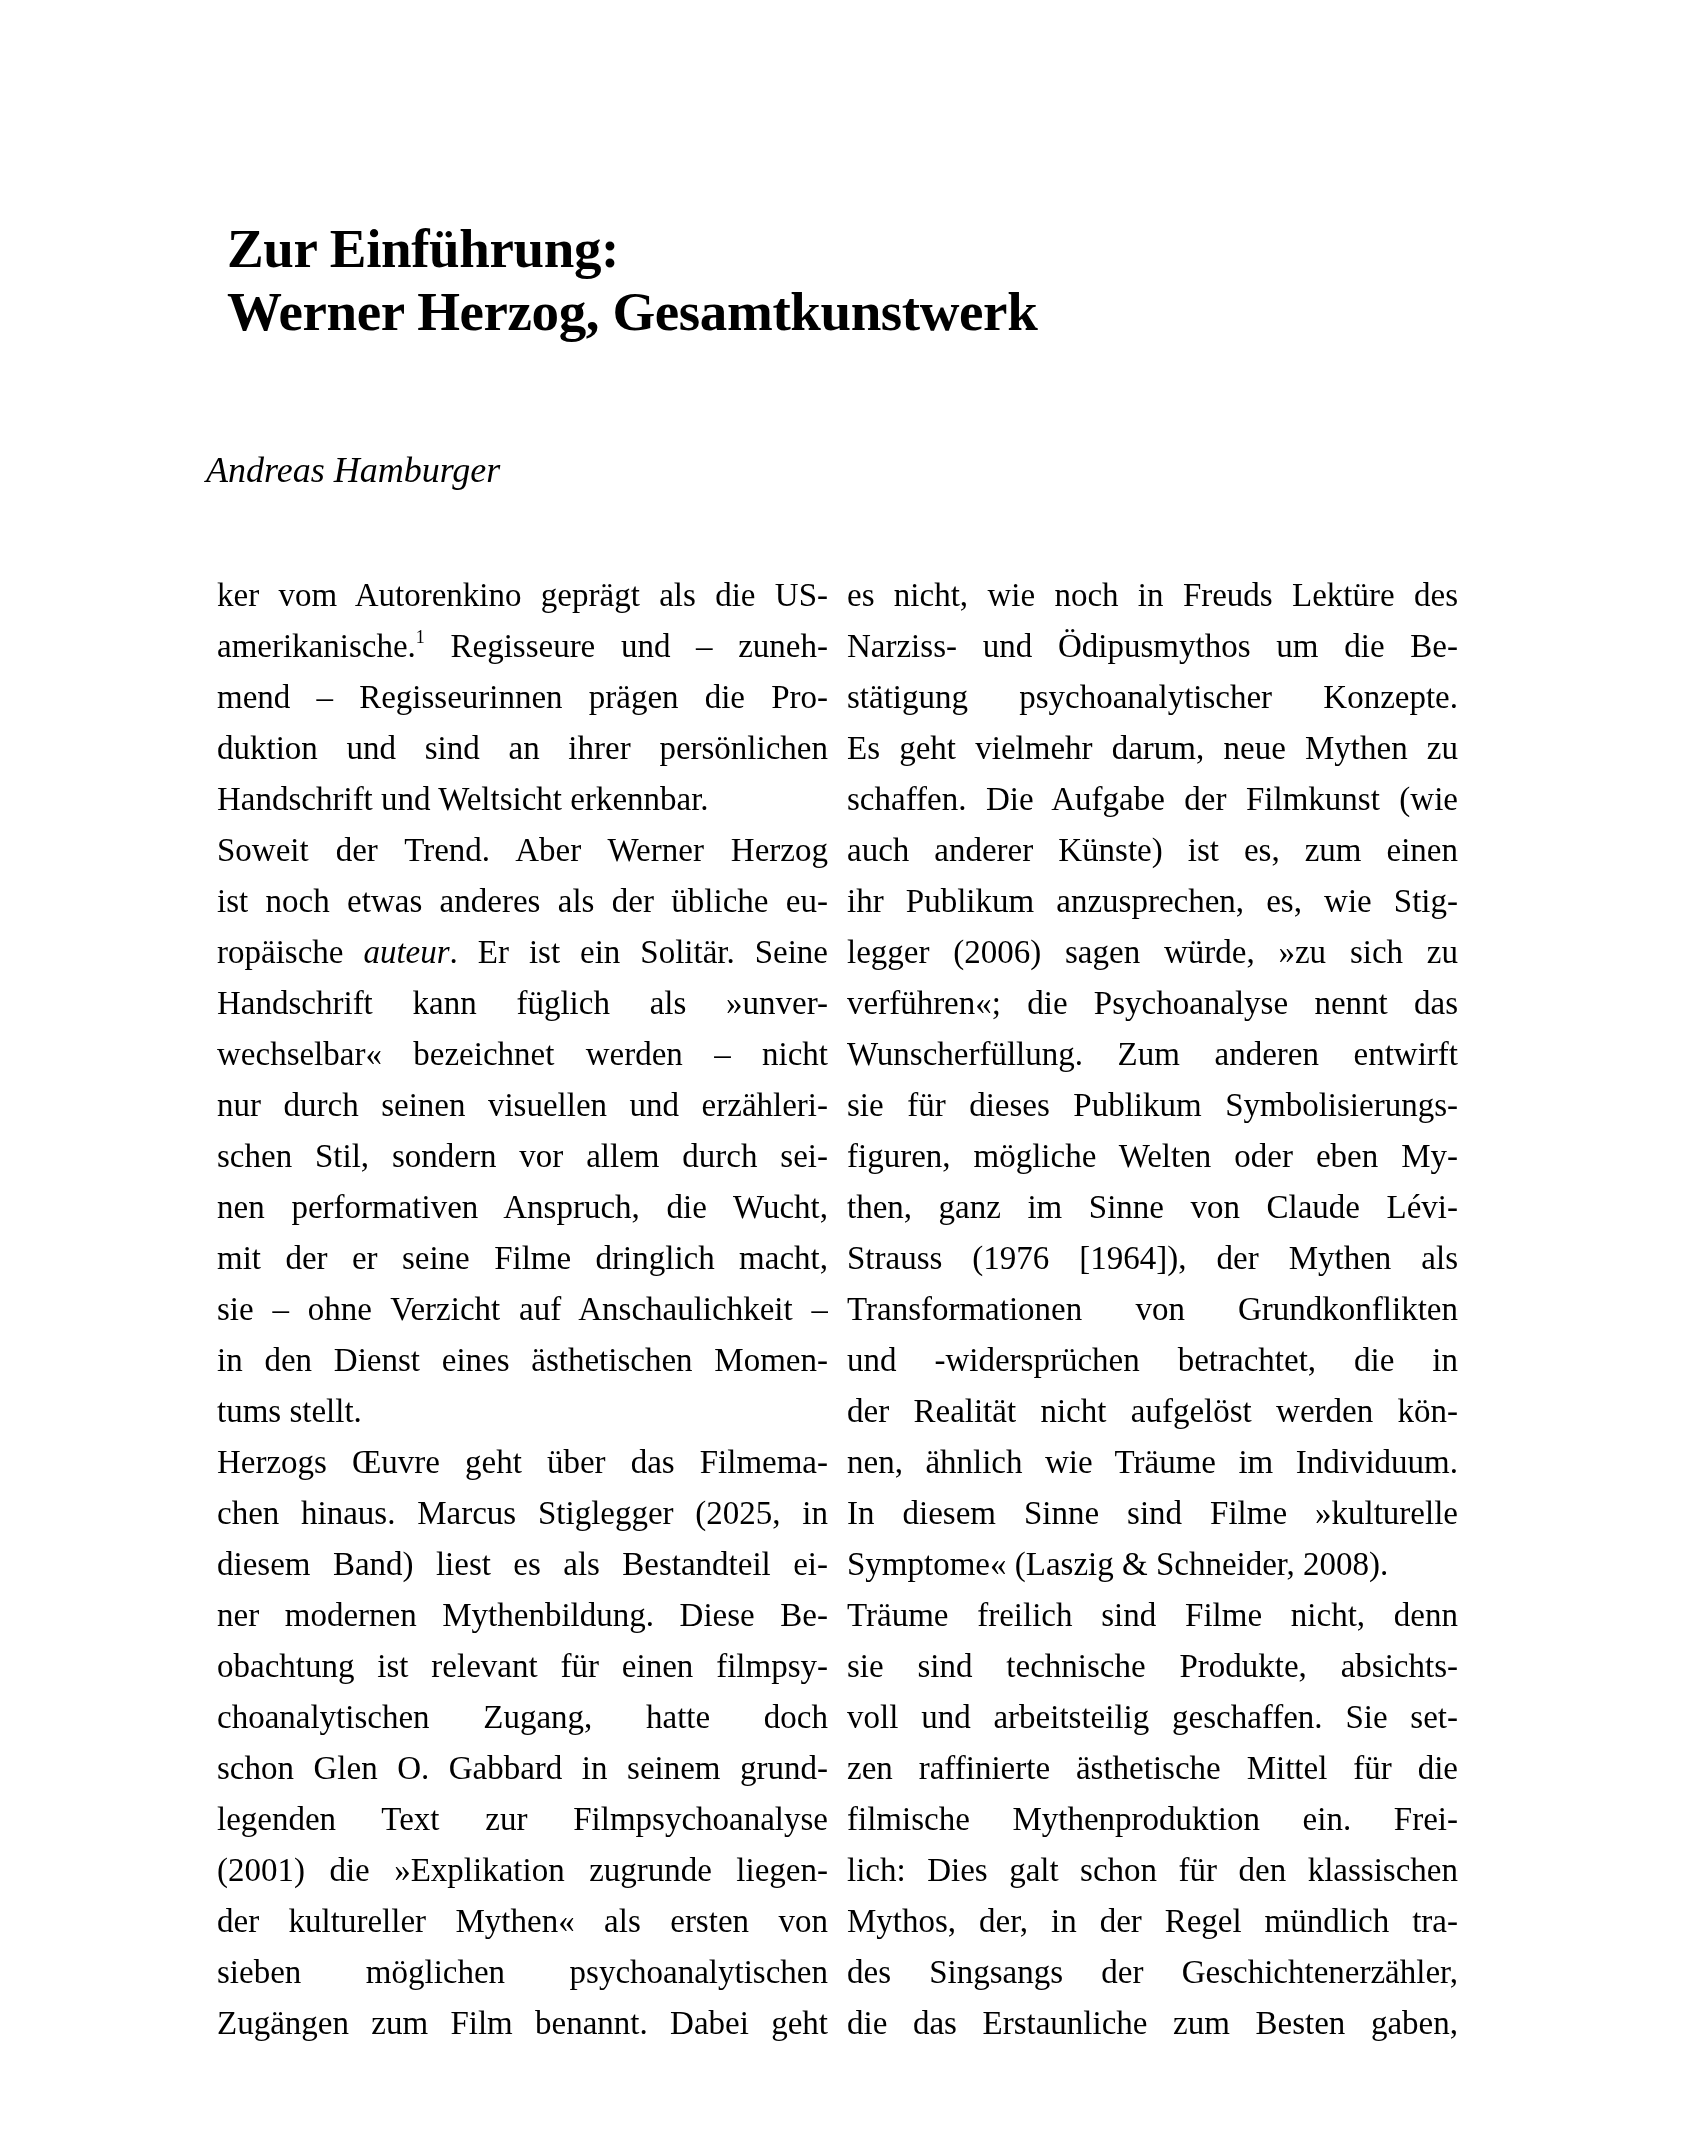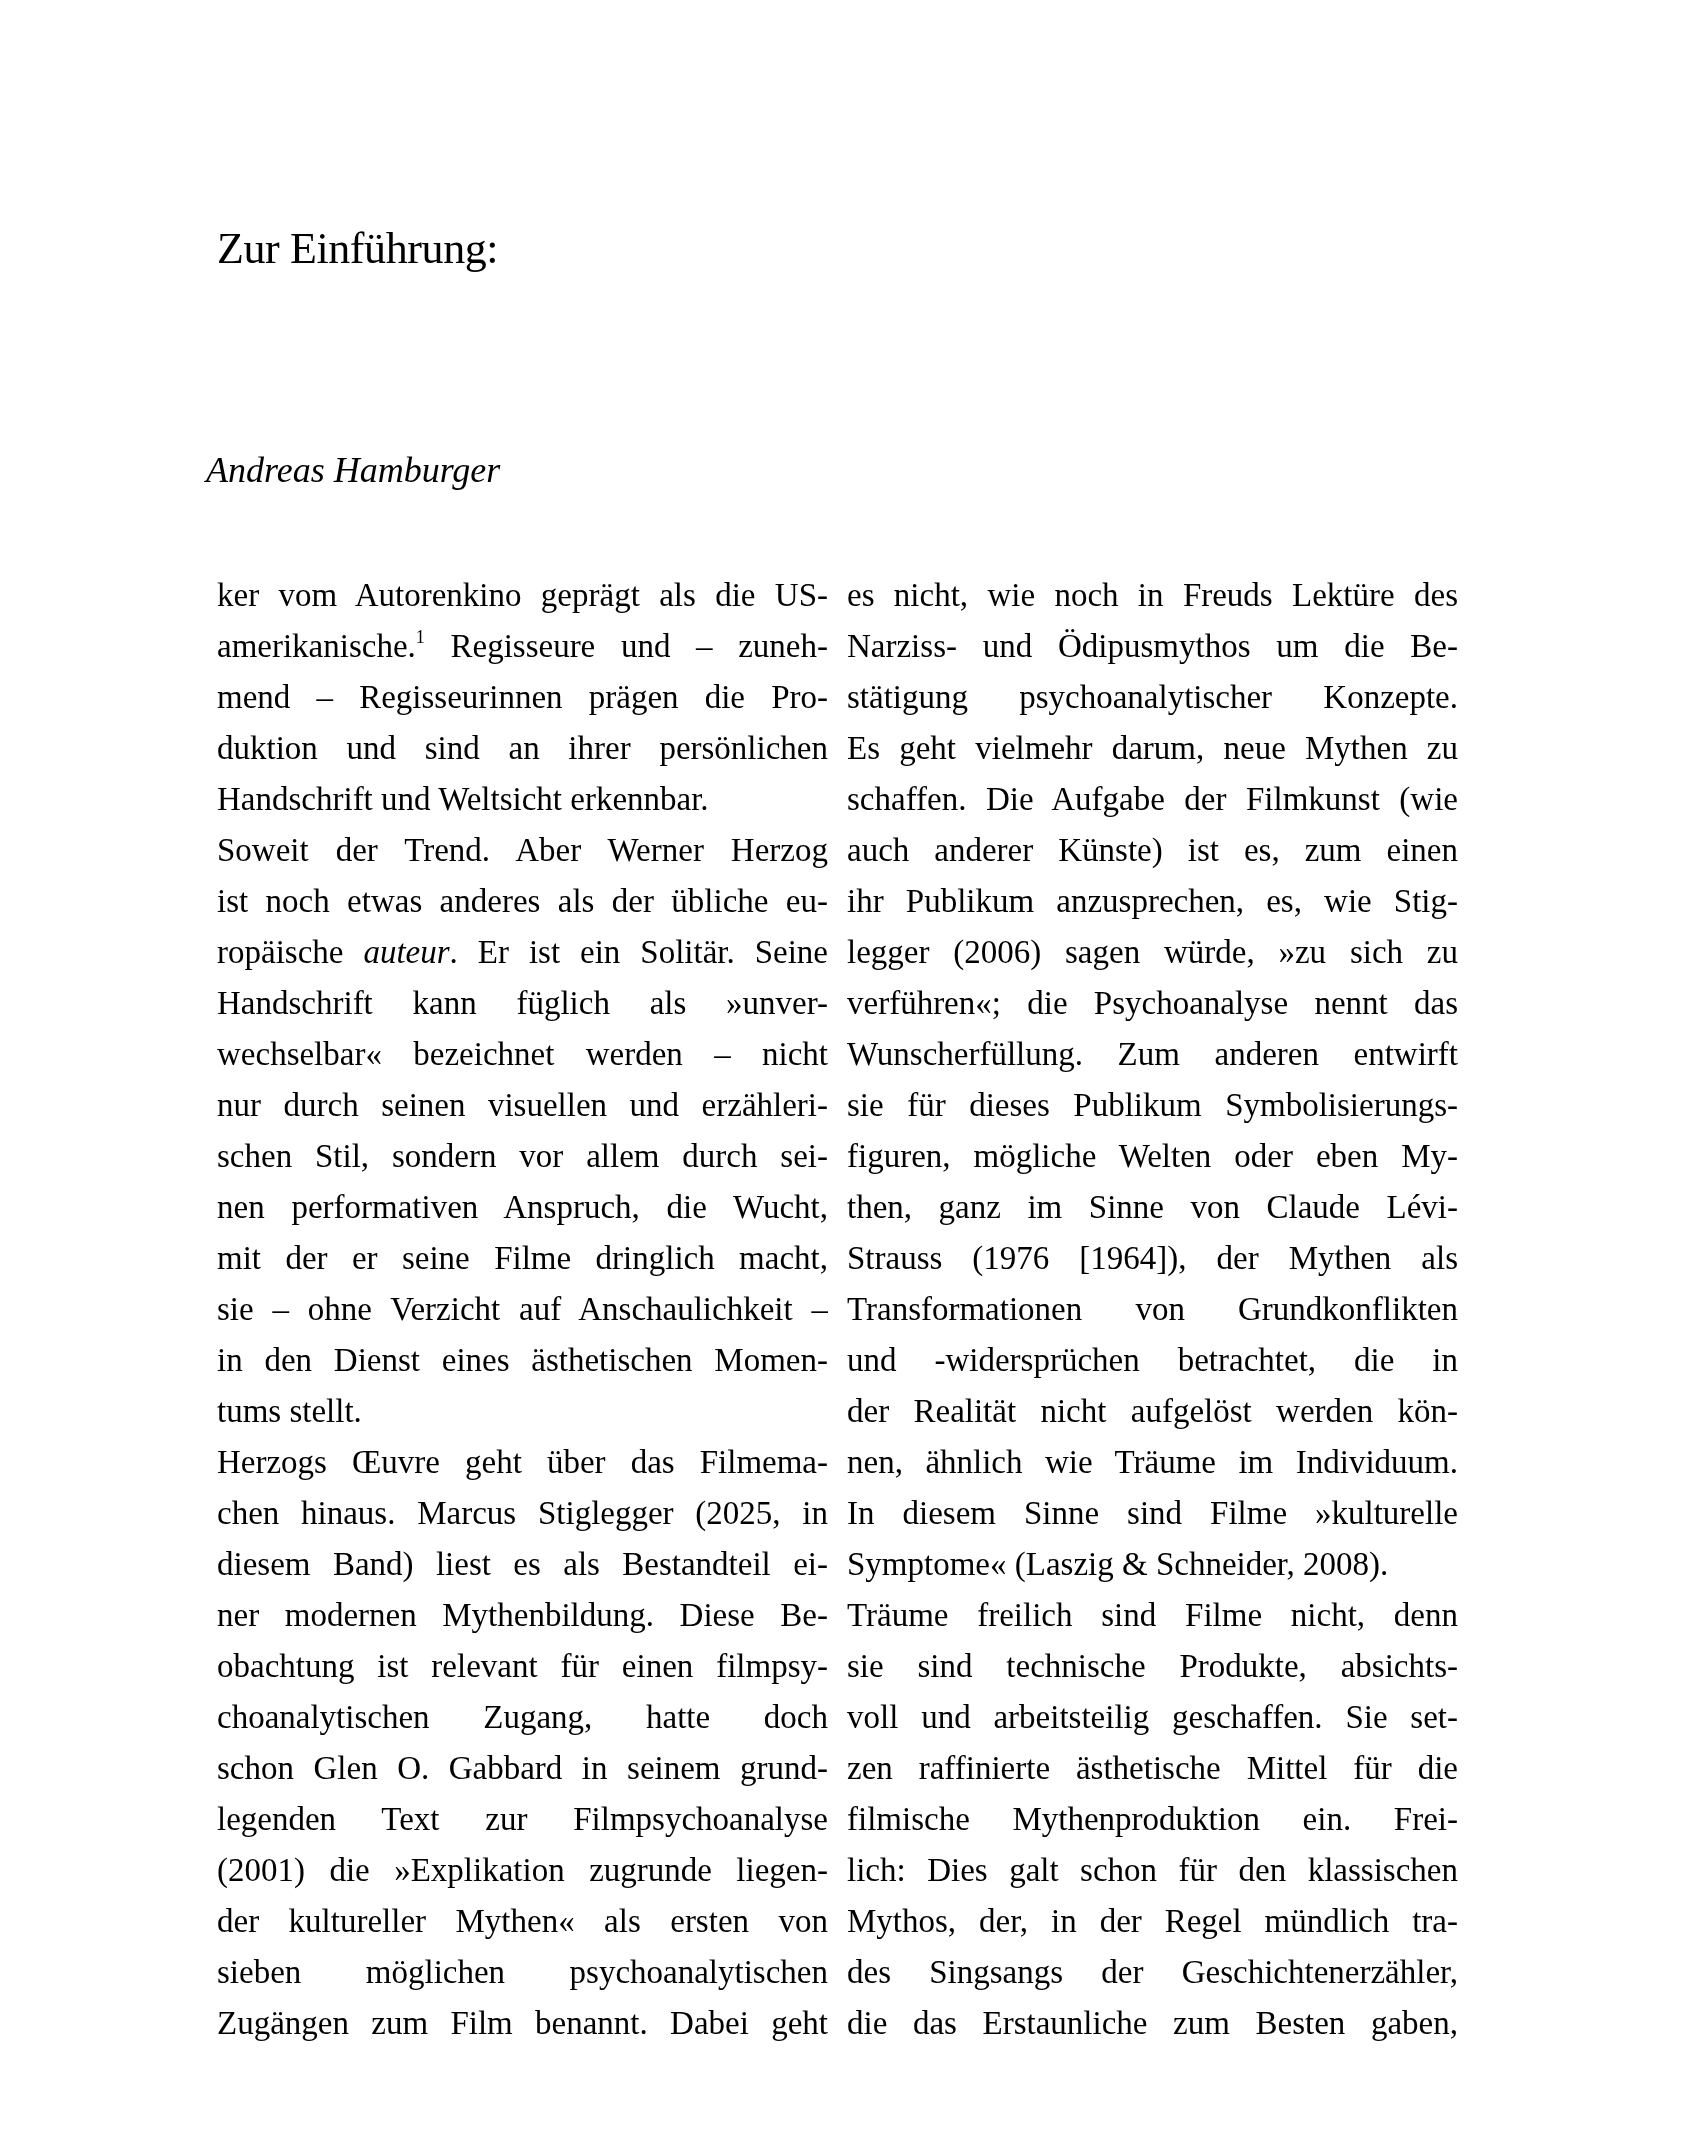--- a/index.html
+++ b/index.html
@@ -10,26 +10,26 @@
     body {
       width: 1707px;
       height: 2418px;
       position: relative;
       overflow: hidden;
       font-family: "Liberation Serif", "DejaVu Serif", serif;
       color: #000000;
     }
     .page-title {
       position: absolute;
-      left: 217px;
+      left: 227px;
       top: 217px;
       width: 1290px;
       font-family: "Liberation Serif", "DejaVu Serif", serif;
-      font-weight: normal;
-      font-size: 44px;
+      font-weight: bold;
+      font-size: 55px;
       line-height: 63px;
       letter-spacing: -0.4px;
       margin: 0;
     }
     .page-title span { display: block; }
     .author {
       position: absolute;
       left: 206px;
       top: 449px;
       font-style: italic;
@@ -63,20 +63,21 @@
       font-size: 18px;
       vertical-align: 13.8px;
       line-height: 0;
     }
   </style>
 </head>
 <body>
 
 <h1 class="page-title">
   <span>Zur Einführung:</span>
+  <span>Werner Herzog, Gesamtkunstwerk</span>
 </h1>
 
 <p class="author">Andreas Hamburger</p>
 
 <div class="column left" id="col-left">
     <span class="line">ker vom Autorenkino geprägt als die US-</span>
     <span class="line">amerikanische.<span class="fn-ref">1</span> Regisseure und – zuneh-</span>
     <span class="line">mend – Regisseurinnen prägen die Pro-</span>
     <span class="line">duktion und sind an ihrer persönlichen</span>
     <span class="line last">Handschrift und Weltsicht erkennbar.</span>

